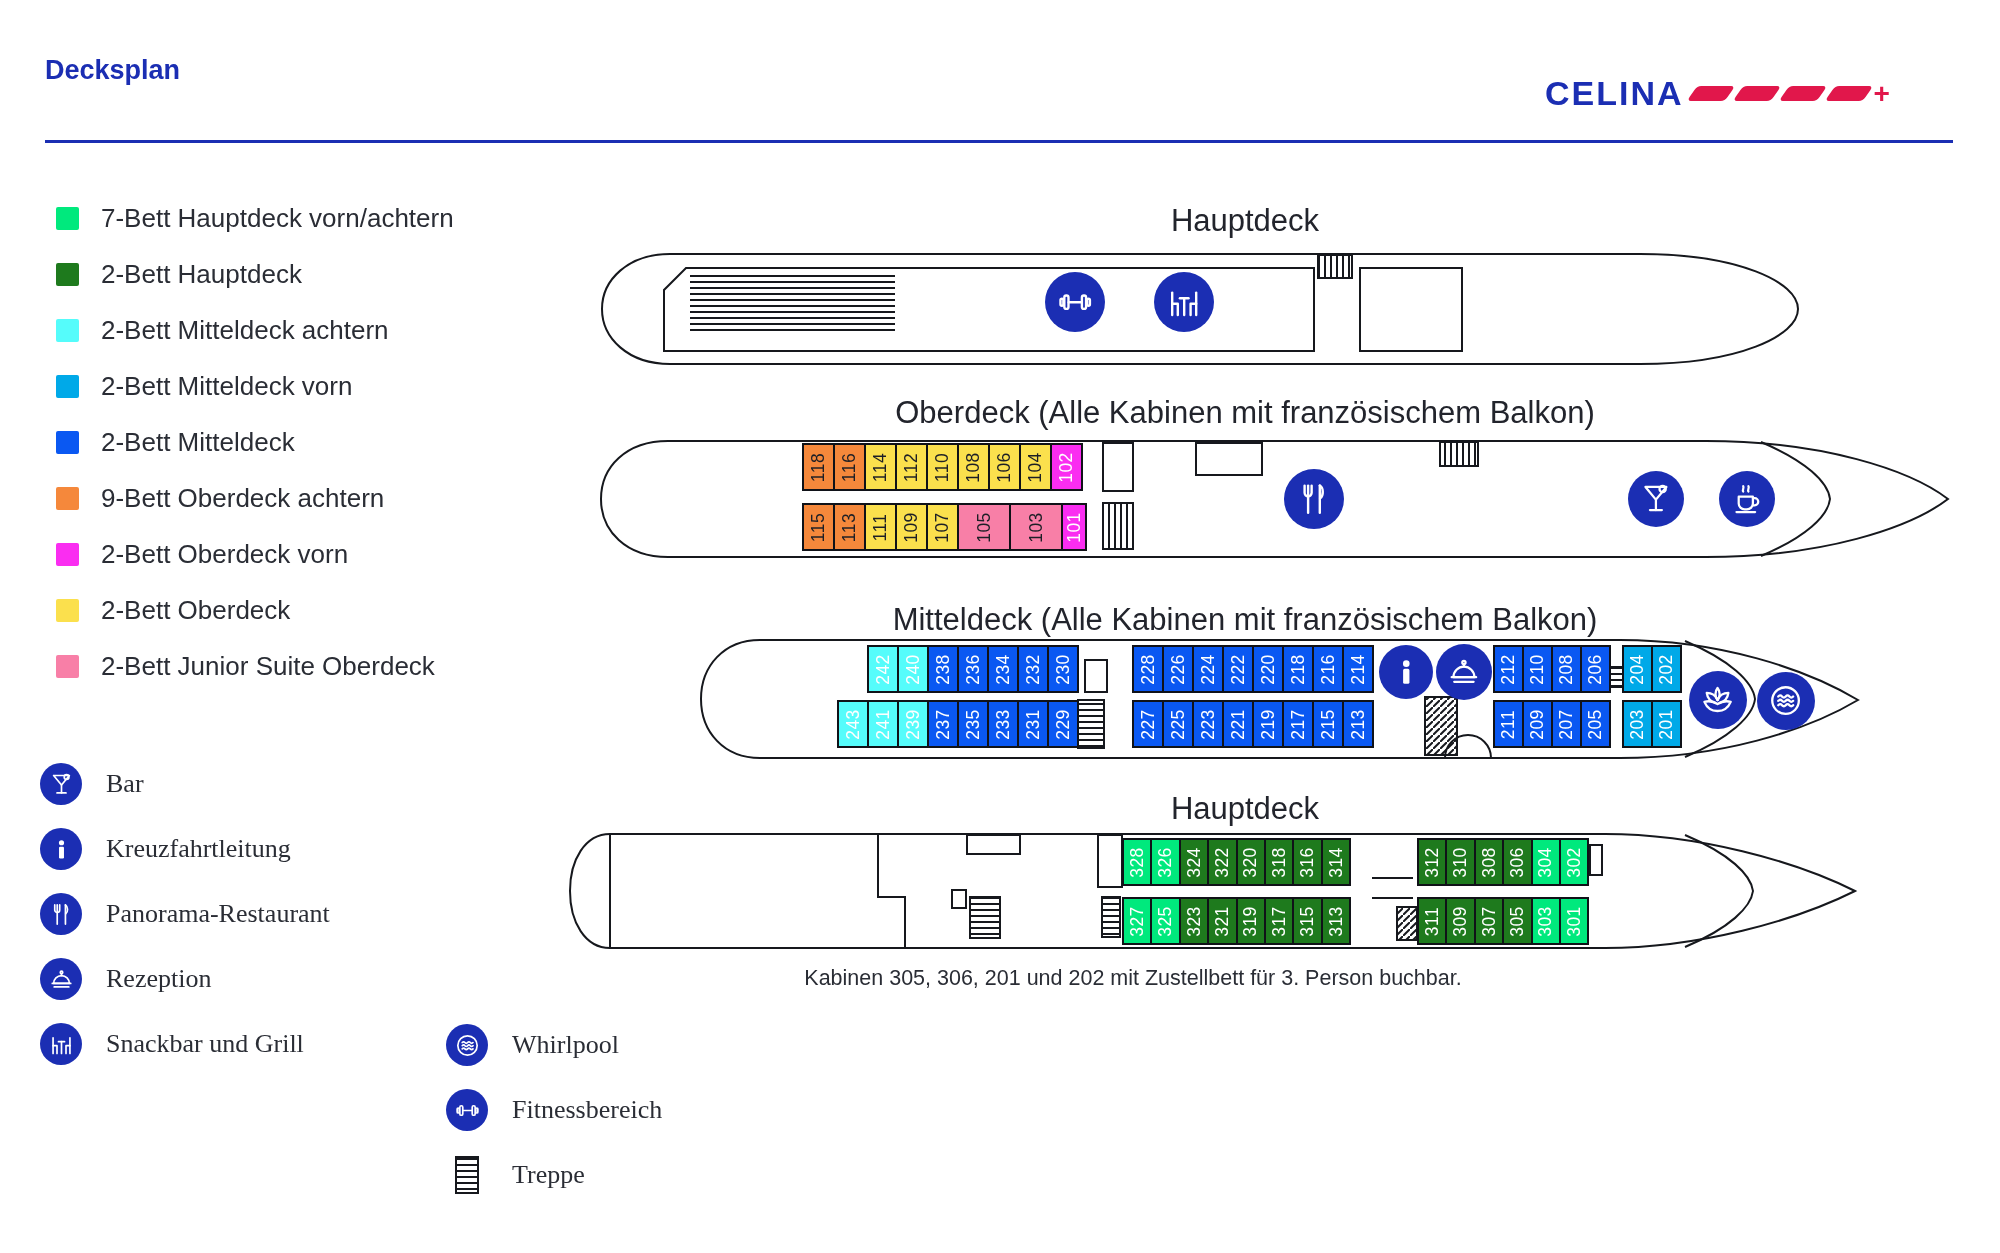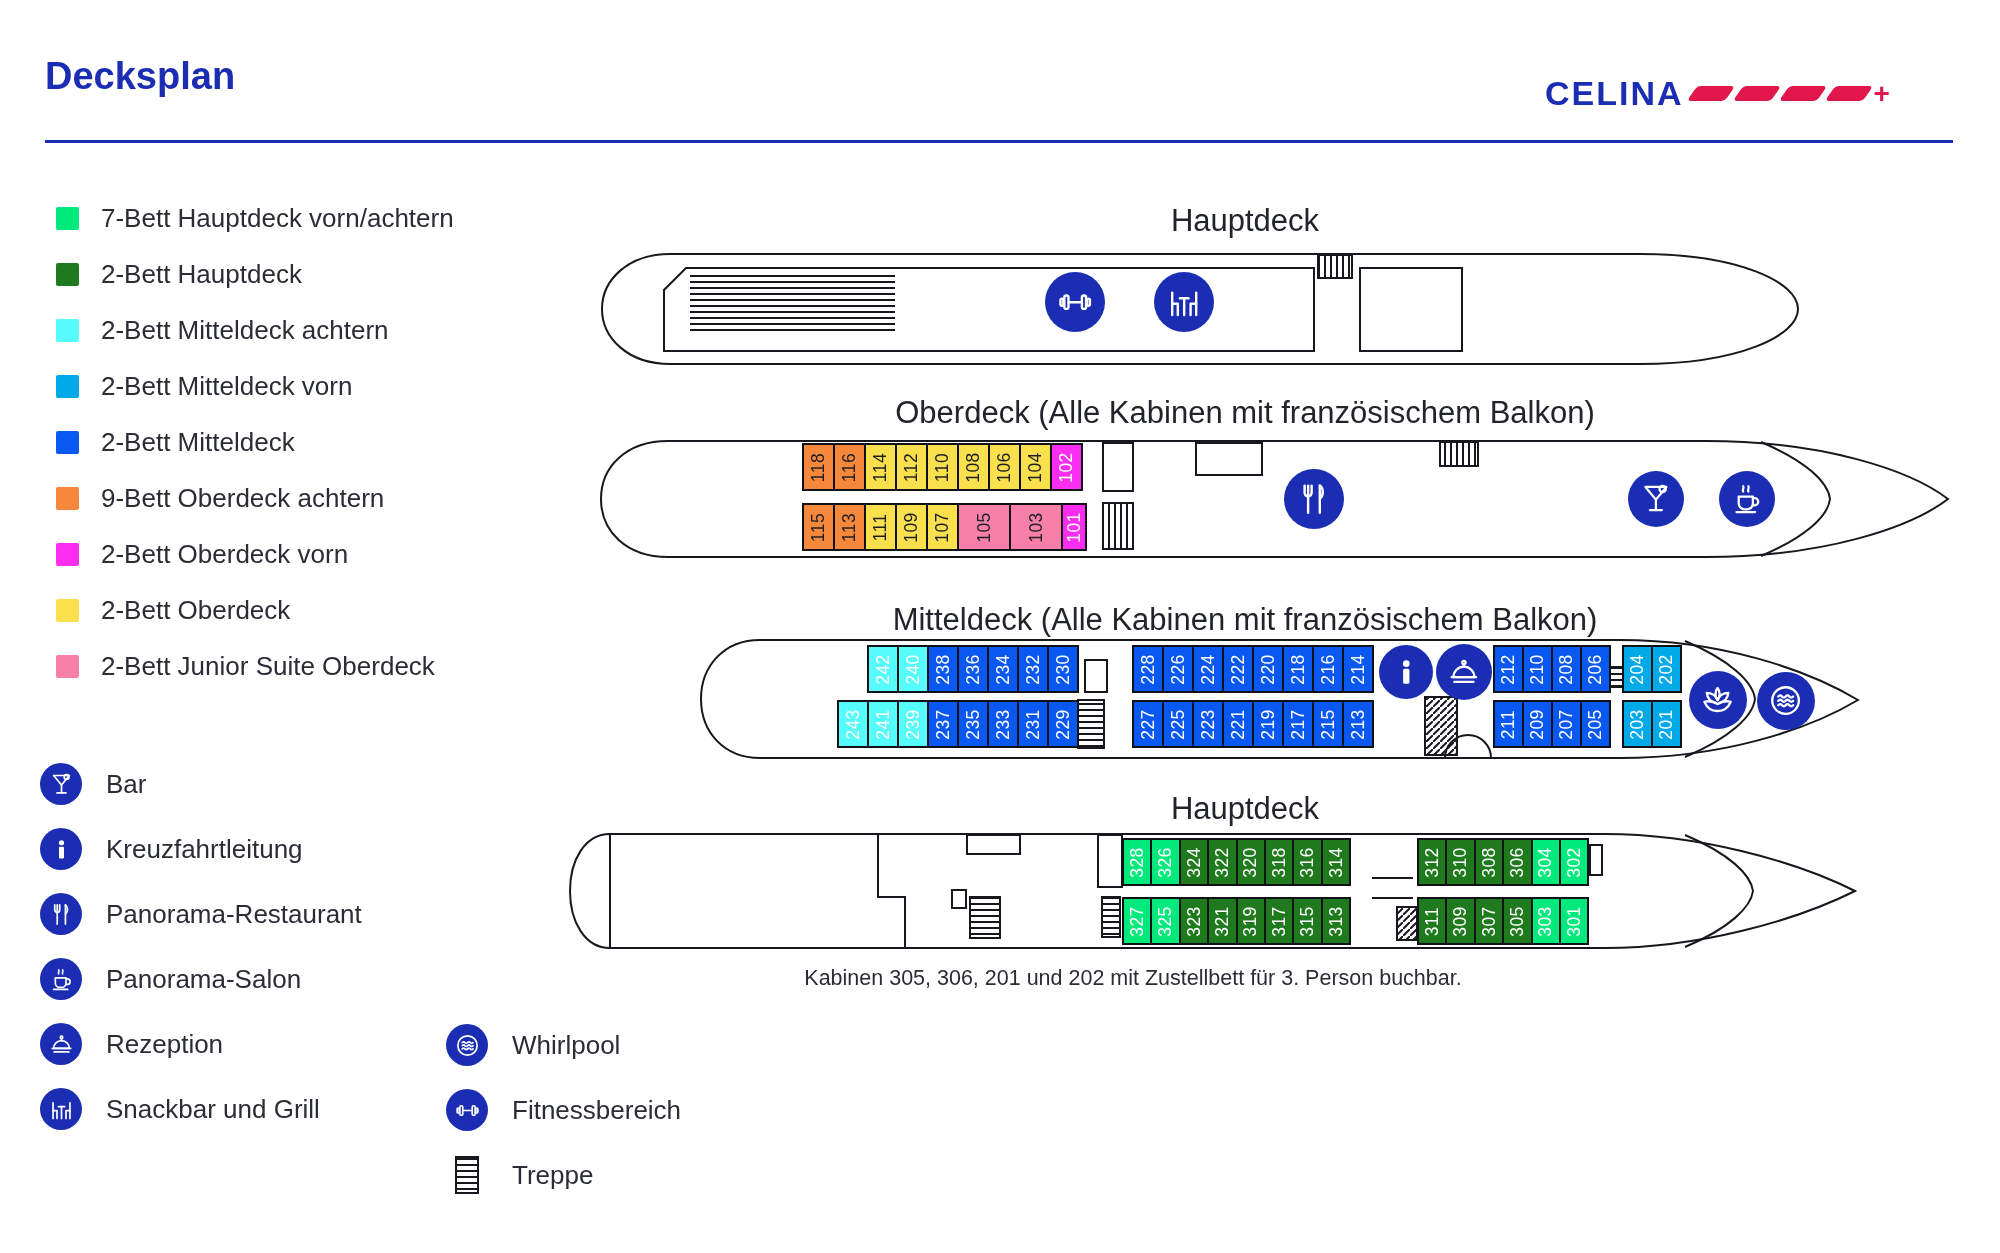--- a/index.html
+++ b/index.html
@@ -2,21 +2,21 @@
 <html><head>
 <meta charset="utf-8">
 <title>Decksplan</title>
 <style>
   html,body{margin:0;padding:0;background:#fff;}
   body{width:2000px;height:1253px;position:relative;overflow:hidden;
        font-family:"Liberation Sans", sans-serif;color:#2a2d35;}
   .abs{position:absolute;}
 
   
-  #page-title{left:45px;top:55px;font-size:38px;font-weight:bold;color:#1b2eb3;}
+  #page-title{left:45px;top:55px;font-size:27px;font-weight:bold;color:#1b2eb3;}
   #header-rule{left:45px;top:140px;width:1908px;height:3px;background:#1b2eb3;}
   #brand{left:1545px;top:74px;display:flex;align-items:center;}
   #brand-name{font-size:34px;font-weight:600;color:#1b2eb3;letter-spacing:2px;}
   .diamond{display:inline-block;width:38px;height:15px;background:#e1174b;
            transform:skewX(-35deg);border-radius:4px;margin-left:8px;}
   #brand-plus{font-size:28px;font-weight:bold;color:#e1174b;margin-left:6px;line-height:15px;}
 
   
   #cabin-legend{left:56px;top:207px;display:flex;flex-direction:column;gap:33px;}
   .cl-row{display:flex;align-items:center;height:23px;}
@@ -24,21 +24,21 @@
   .cl-label{margin-left:22px;font-size:26px;white-space:nowrap;color:#2a2d35;}
 
   
   .fac-col{display:flex;flex-direction:column;gap:23px;}
   #facility-col1{left:40px;top:763px;}
   #facility-col2{left:446px;top:1024px;}
   .fac-row{display:flex;align-items:center;height:42px;}
   .fac-circle{width:42px;height:42px;border-radius:50%;background:#1b2eb3;
               display:flex;align-items:center;justify-content:center;flex:0 0 auto;}
   .fac-circle svg{width:27px;height:27px;}
-  .fac-label{margin-left:24px;font-size:26px;white-space:nowrap;color:#2a2d35;}
+  .fac-label{margin-left:24px;font-size:26px;white-space:nowrap;color:#2a2d35;font-family:Liberation Serif, serif;}
   .stairs-glyph{width:20px;height:34px;border:2px solid #16181d;margin:0 9px;
       background:repeating-linear-gradient(to bottom,#16181d 0 2px,#fff 2px 6px);}
 
   
   .deck-title{width:1000px;left:745px;text-align:center;font-size:31px;color:#22242c;white-space:nowrap;}
   .deck{position:absolute;}
   .deck svg.hull{position:absolute;left:0;top:0;}
   .cabin{position:absolute;box-sizing:border-box;border:2px solid #101218;
          display:flex;align-items:center;justify-content:center;}
   .cabin span{transform:rotate(-90deg);font-size:17.5px;letter-spacing:.5px;white-space:nowrap;}
@@ -124,32 +124,20 @@
     <div class="fac-row">
       <span class="fac-circle">
         <svg viewBox="0 0 24 24" fill="none" stroke="#fff" stroke-width="1.5" stroke-linecap="round" stroke-linejoin="round">
           <line x1="8.2" y1="3.5" x2="8.2" y2="20.5"></line>
           <path d="M6 3.5v4.5a2.2 2.2 0 0 0 4.4 0V3.5"></path>
           <line x1="15.5" y1="3.5" x2="15.5" y2="20.5"></line>
           <path d="M15.5 3.5c2.3 1.5 2.6 6 .2 8"></path>
         </svg>
       </span>
       <span class="fac-label">Panorama-Restaurant</span>
-    </div>
-    <div class="fac-row">
-      <span class="fac-circle">
-        <svg viewBox="0 0 24 24" fill="none" stroke="#fff" stroke-width="1.5" stroke-linecap="round" stroke-linejoin="round">
-          <path d="M6.5 10.5h9.5v4.5a4 4 0 0 1-4 4h-1.5a4 4 0 0 1-4-4z"></path>
-          <path d="M16 11.5h1.2a2.4 2.4 0 0 1 0 4.8H16"></path>
-          <line x1="5" y1="20.8" x2="17.5" y2="20.8"></line>
-          <path d="M9.5 3.5c.8 1.2-.8 2.3 0 3.5"></path>
-          <path d="M13 3.5c.8 1.2-.8 2.3 0 3.5"></path>
-        </svg>
-      </span>
-      <span class="fac-label">Panorama-Salon</span>
     </div>
     <div class="fac-row">
       <span class="fac-circle">
         <svg viewBox="0 0 24 24" fill="none" stroke="#fff" stroke-width="1.5" stroke-linecap="round" stroke-linejoin="round">
           <path d="M5 15.5a7 7 0 0 1 14 0z"></path>
           <line x1="3.8" y1="15.5" x2="20.2" y2="15.5"></line>
           <line x1="5.5" y1="18.6" x2="18.5" y2="18.6"></line>
           <line x1="12" y1="8.5" x2="12" y2="6.9"></line>
           <circle cx="12" cy="5.7" r="1.1"></circle>
         </svg>

